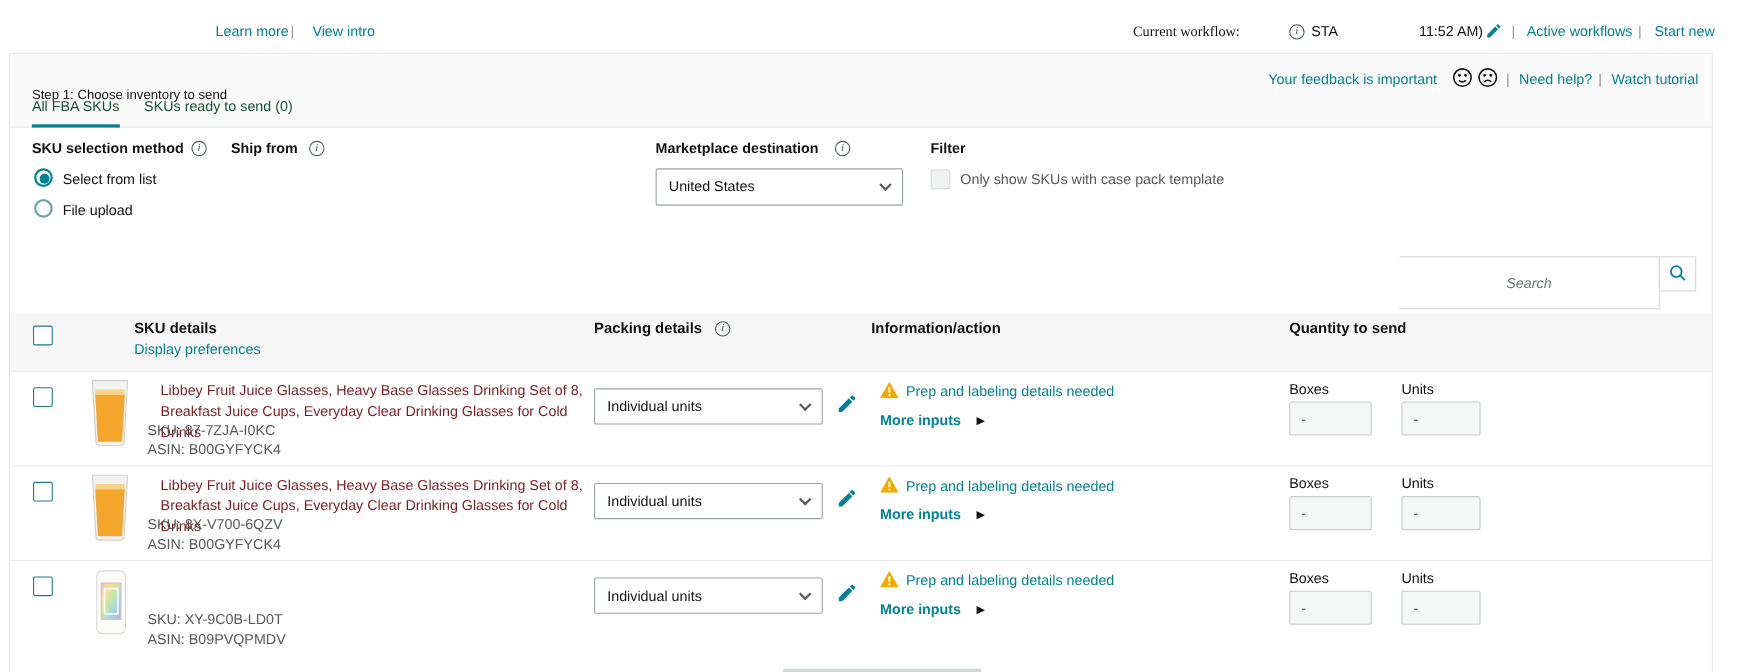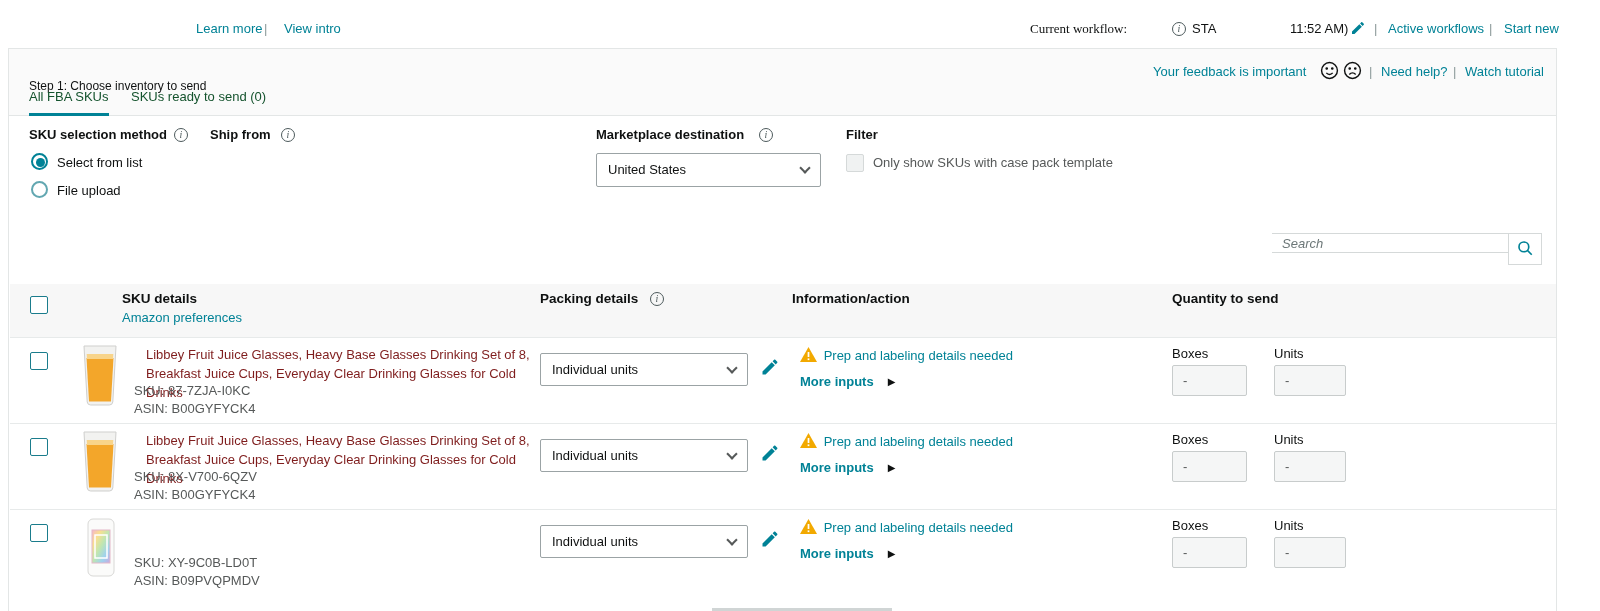--- a/index.html
+++ b/index.html
@@ -139,34 +139,34 @@
     <span class="abs info-icon" style="left:750px; top:79px;">i</span>
     <div class="select" style="left:587px; top:104px; width:225px; height:34px;">
       <span>United States</span>
       <span class="chev"></span>
     </div>
 
     <span class="abs bold" style="left:837px; top:78px;">Filter</span>
     <span class="checkbox disabled" style="left:837px; top:105px;"></span>
     <span class="abs muted" style="left:864px; top:106px;">Only show SKUs with case pack template</span>
 
-    <input class="search-input" style="left: 1263px; top: 184px; width: 237px; height: 20px;" placeholder="Search">
+    <input class="search-input" style="left: 1263px; top: 184px; width: 237px; height: 48px; text-align: center;" placeholder="Search">
     <button class="search-btn" style="left:1499px; top:184px; width:34px; height:32px;">
       <span>
         <svg width="18" height="18" viewBox="0 0 24 24" fill="none" stroke="#008296" stroke-width="2.2">
             <circle cx="10.5" cy="10.5" r="6.5"></circle>
             <line x1="15.5" y1="15.5" x2="21" y2="21"></line>
           </svg>
       </span>
     </button>
 
     <div class="thead" style="top:235px;">
       <span class="checkbox" style="left:20px; top:12px;"></span>
       <span class="abs th" style="left:112px; top:7px;">SKU details</span>
-      <a class="abs" style="left:112px; top:26px;">Amazon preferences</a>
+      <a class="abs" style="left:112px; top:26px;">Display preferences</a>
       <span class="abs th" style="left:530px; top:7px;">Packing details</span>
       <span class="abs info-icon" style="left:640px; top:8px;">i</span>
       <span class="abs th" style="left:782px; top:7px;">Information/action</span>
       <span class="abs th" style="left:1162px; top:7px;">Quantity to send</span>
     </div>
 
     <div class="row" style="top:288px; height:86px;">
       <span class="checkbox" style="left:20px; top:14px;"></span>
       <span class="abs" style="left:70px; top:7px;">
         <svg width="40" height="62" viewBox="0 0 40 62">

